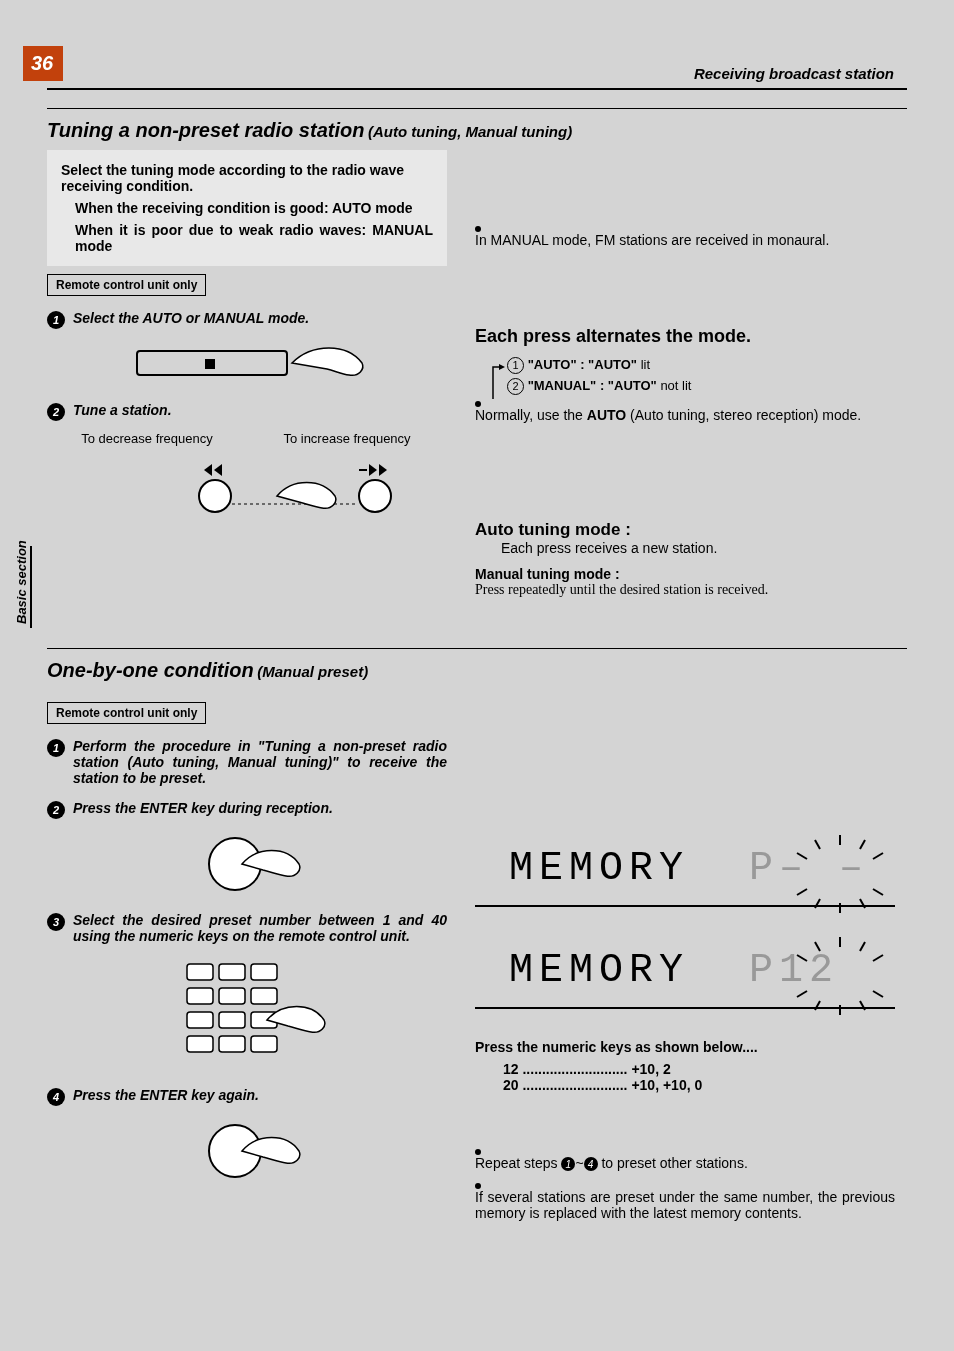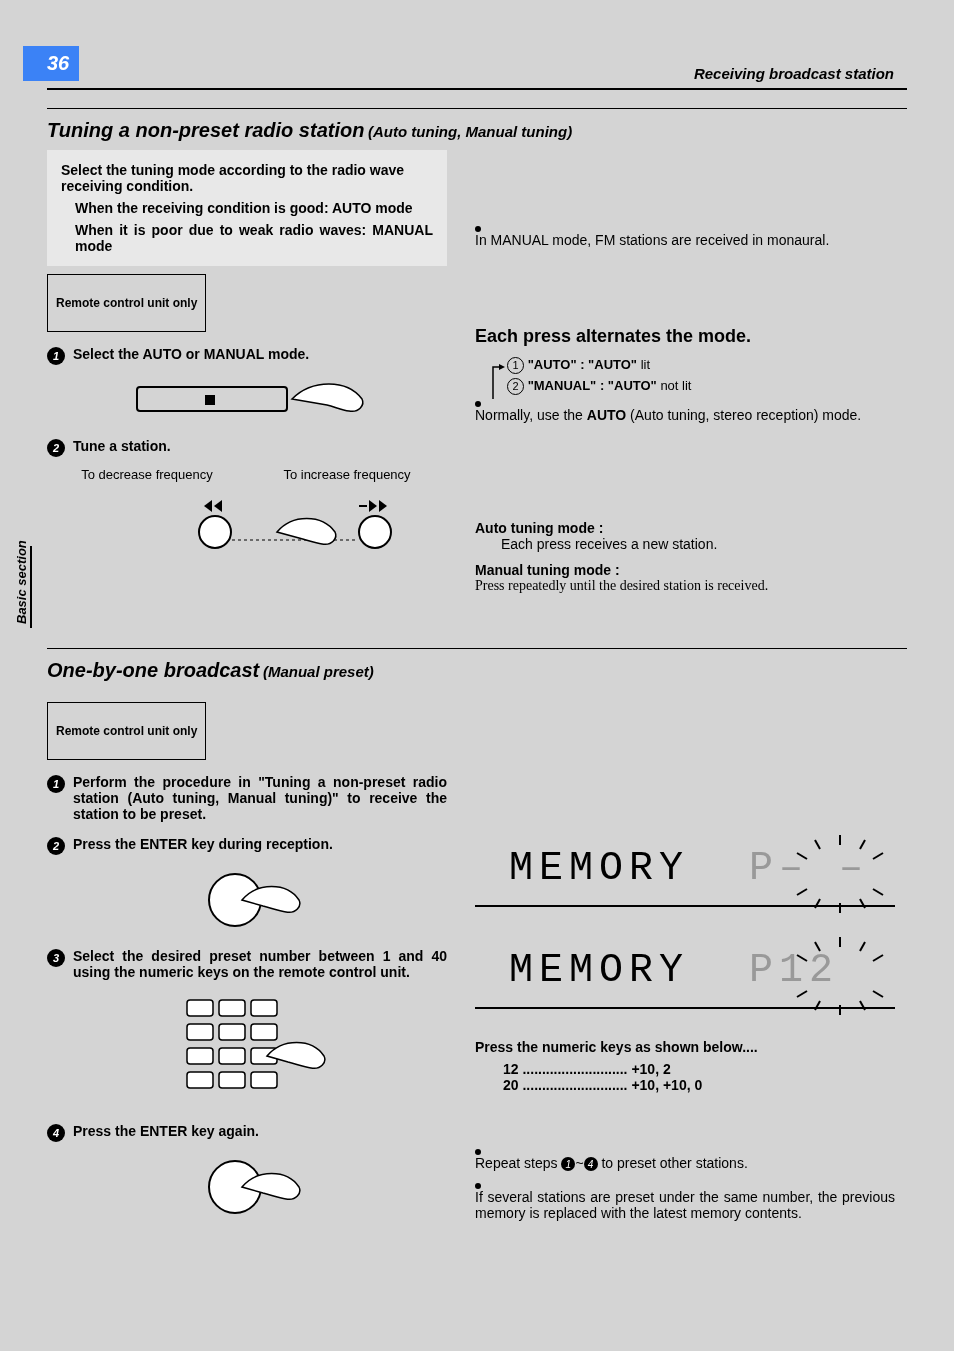--- a/index.html
+++ b/index.html
@@ -14,26 +14,26 @@
   .page {
     position: relative;
     width: 954px;
     height: 1351px;
     background: #d4d4d4;
   }
   .page-num {
     position: absolute;
     top: 46px;
     left: 23px;
-    background: #3b82f6;
+    background: #c2410c;
     color: #fff;
     font-weight: bold;
     font-style: italic;
     font-size: 20px;
-    padding: 6px 10px 6px 24px;
+    padding: 6px 10px 6px 8px;
   }
   .header-right {
     position: absolute;
     top: 65px;
     right: 60px;
     font-weight: bold;
     font-style: italic;
     font-size: 15px;
   }
   .hr-top {
@@ -77,21 +77,21 @@
   .intro-box .sub {
     margin-left: 14px;
     margin-top: 6px;
     text-align: justify;
   }
   .boxed-label {
     display: inline-block;
     border: 1px solid #000;
     font-size: 12px;
     font-weight: bold;
-    padding: 21px 8px;
+    padding: 3px 8px;
     margin: 8px 0;
   }
   .step {
     display: flex;
     align-items: flex-start;
     margin-top: 6px;
     font-weight: bold;
     font-size: 14px;
   }
   .step-num {
@@ -102,21 +102,21 @@
     background: #000;
     color: #fff;
     font-size: 11px;
     font-style: italic;
     display: flex;
     align-items: center;
     justify-content: center;
     margin-right: 8px;
     margin-top: 1px;
   }
-  .step-text { flex: 1; text-align: justify; }
+  .step-text { flex: 1; text-align: justify; font-style: italic; }
   .remote-svg-box {
     margin: 10px auto;
     text-align: center;
   }
   .tune-labels {
     display: flex;
     justify-content: flex-end;
     font-size: 13px;
     text-align: center;
     margin-top: 10px;
@@ -308,30 +308,30 @@
 
     <div class="bullet-line" style="">
       <div class="bullet-dot"></div>
       <div class="bullet-text">
         <span>Normally, use the </span><span class="bold">AUTO</span><span> (Auto tuning, stereo reception) mode.</span>
       </div>
     </div>
   </div>
 
   <div class="right-col" style="top:520px;">
-    <div class="bold" style="font-size:14px;">Auto tuning mode :</div>
+    <div class="bold" style="font-size:17px;">Auto tuning mode :</div>
     <div style="margin-left:26px; font-size:14px;">Each press receives a new station.</div>
     <div class="bold" style="font-size:14px; margin-top:10px;">Manual tuning mode :</div>
     <div style="font-size:14px;font-family:Liberation Serif, serif;">Press repeatedly until the desired station is received.</div>
   </div>
 
   <div style="position:absolute; left:47px; right:47px; top:648px;">
     <div class="hr-thin"></div>
     <div style="margin-top:10px;">
-      <span class="section-title">One-by-one broadcast</span>
+      <span class="section-title">One-by-one condition</span>
       <span class="section-title-sub">(Manual preset)</span>
     </div>
   </div>
 
   <div class="left-col" style="top:694px;">
     <div class="boxed-label">Remote control unit only</div>
 
     <div class="step">
       <div class="step-num">1</div>
       <div class="step-text">Perform the procedure in "Tuning a non-preset radio station  (Auto tuning, Manual tuning)" to receive the station to be preset.</div>

